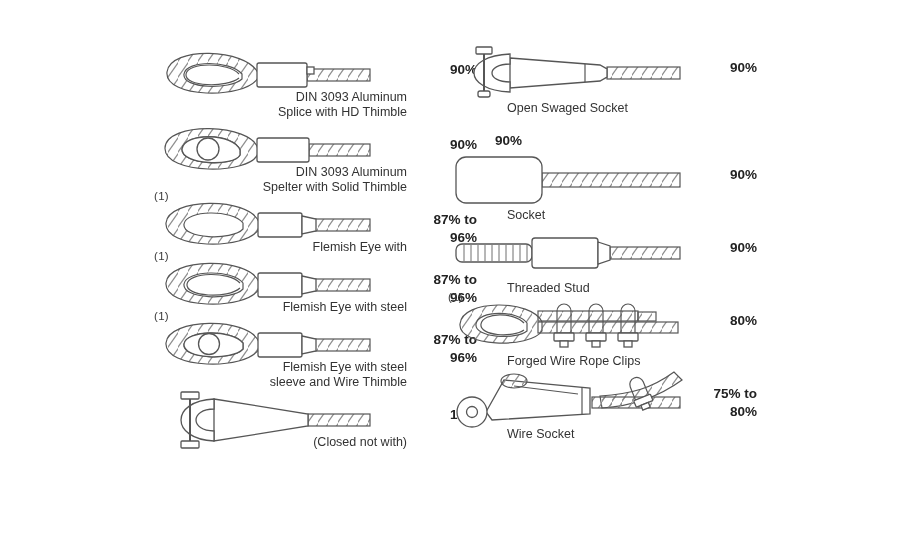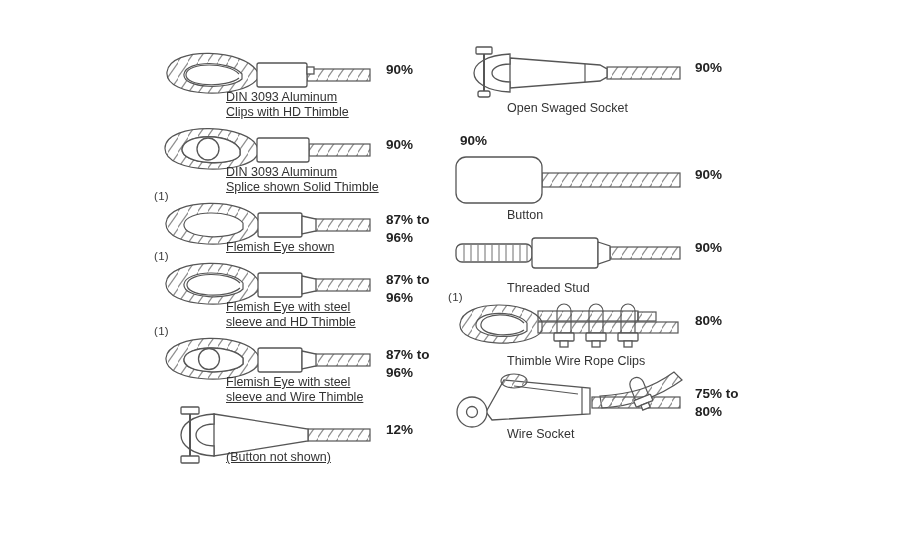--- a/index.html
+++ b/index.html
@@ -15,25 +15,25 @@
   .col-right{left:452px;top:44px;width:320px;}
   .item{display:flex;align-items:flex-start;position:relative;margin-bottom:1px;}
   .fig{position:relative;flex:0 0 auto;}
   .fig svg{display:block;overflow:visible;}
   .note{
     position:absolute;left:-4px;top:-6px;
     font-size:11.5px;color:#3a3a3a;letter-spacing:.3px;
   }
   .cap{margin-top:-14px;font-size:12.5px;line-height:15px;color:#333;}
   .cap .capline{display:block;white-space:nowrap;}
-  .cap-left{margin-left:68px;width:150px;text-align:left;text-decoration:underline;}
+  .cap-left{margin-left:99px;width:150px;text-align:right;}
   .cap-right{margin-left:55px;width:176px;text-align:left;margin-top:-1px;}
   .pct{
     flex:0 0 auto;width:62px;margin-left:8px;margin-top:15px;
-    font-size:13.5px;font-weight:bold;color:#222;line-height:18px;
+    font-size:13.5px;font-weight:bold;color:#222;line-height:18px;text-align:right;
   }
   .stroke{fill:#ffffff;stroke:#565656;stroke-width:1.3;}
   .nofill{fill:none;stroke:#565656;stroke-width:1.2;}
   .ropefill{fill:url(#ropeP);stroke:#565656;stroke-width:1.2;}
 </style>
 </head>
 <body>
 
 <svg width="0" height="0" style="position:absolute" aria-hidden="true">
   <defs>
@@ -54,79 +54,78 @@
           <g>
               <rect class="ropefill" x="149" y="23" width="63" height="12"></rect>
             </g>
           <path class="ropefill" fill-rule="evenodd" d="M100,27 C88,2 12,0 9,26 C6,52 86,54 100,32 Z M84,28 C72,14 28,14 26,28 C24,43 72,44 84,33 Z"></path>
           <path class="nofill" d="M81,28 C70,16 30,16 28,28 C26,41 69,42 81,32"></path>
           <rect class="stroke" x="99" y="17" width="50" height="24" rx="2"></rect>
           <rect class="stroke" x="149" y="21" width="7" height="7"></rect>
         </svg>
         <div class="cap cap-left">
           <span class="capline">DIN 3093 Aluminum</span>
-          <span class="capline">Clips with HD Thimble</span>
+          <span class="capline">Splice with HD Thimble</span>
         </div>
       </div>
       <div class="pct">90%</div>
     </div>
 
     <div class="item">
       <div class="fig">
         <span class="note"></span>
         <svg width="220" height="58" viewBox="0 0 220 58">
           <g>
               <rect class="ropefill" x="151" y="23" width="61" height="12"></rect>
             </g>
           <path class="ropefill" fill-rule="evenodd" d="M100,28 C94,2 8,0 7,27 C6,54 92,54 100,33 Z M82,29 C76,12 26,11 24,28 C23,44 76,46 82,34 Z"></path>
           <path class="stroke" d="M82,29 C76,12 26,11 24,28 C23,44 76,46 82,34 Z"></path>
           <circle class="stroke" cx="50" cy="28" r="11"></circle>
           <rect class="stroke" x="99" y="17" width="52" height="24" rx="2"></rect>
         </svg>
         <div class="cap cap-left">
           <span class="capline">DIN 3093 Aluminum</span>
-          <span class="capline">Splice shown Solid Thimble</span>
+          <span class="capline">Spelter with Solid Thimble</span>
         </div>
       </div>
       <div class="pct">90%</div>
     </div>
 
     <div class="item">
       <div class="fig">
         <span class="note">(1)</span>
         <svg width="220" height="58" viewBox="0 0 220 58">
           <g>
               <rect class="ropefill" x="156" y="23" width="56" height="12"></rect>
             </g>
           <path class="ropefill" fill-rule="evenodd" d="M101,26 C90,0 10,2 8,27 C6,53 88,55 101,33 Z M85,27 C74,13 28,14 26,28 C24,43 74,45 85,33 Z"></path>
           <rect class="stroke" x="100" y="17" width="44" height="24" rx="2"></rect>
           <path class="stroke" d="M144,20 L158,23 L158,35 L144,38 Z"></path>
         </svg>
         <div class="cap cap-left">
-          <span class="capline">Flemish Eye shown</span>
+          <span class="capline">Flemish Eye with</span>
         </div>
       </div>
       <div class="pct">87% to 96%</div>
     </div>
 
     <div class="item">
       <div class="fig">
         <span class="note">(1)</span>
         <svg width="220" height="58" viewBox="0 0 220 58">
           <g>
               <rect class="ropefill" x="156" y="23" width="56" height="12"></rect>
             </g>
           <path class="ropefill" fill-rule="evenodd" d="M101,26 C90,0 10,2 8,27 C6,53 88,55 101,33 Z M85,27 C74,13 28,14 26,28 C24,43 74,45 85,33 Z"></path>
           <path class="nofill" d="M82,27 C71,15 31,16 29,28 C27,41 70,43 82,32"></path>
           <rect class="stroke" x="100" y="17" width="44" height="24" rx="2"></rect>
           <path class="stroke" d="M144,20 L158,23 L158,35 L144,38 Z"></path>
         </svg>
         <div class="cap cap-left">
           <span class="capline">Flemish Eye with steel</span>
-          <span class="capline">sleeve and HD Thimble</span>
         </div>
       </div>
       <div class="pct">87% to 96%</div>
     </div>
 
     <div class="item">
       <div class="fig">
         <span class="note">(1)</span>
         <svg width="220" height="58" viewBox="0 0 220 58">
           <g>
@@ -153,21 +152,21 @@
           <g>
               <rect class="ropefill" x="150" y="23" width="62" height="12"></rect>
             </g>
           <path class="stroke" d="M56,8 L150,23 L150,35 L56,50 Z"></path>
           <path class="stroke" d="M56,8 C12,10 12,48 56,50 L56,40 C32,40 32,18 56,18 Z"></path>
           <line x1="32" y1="4" x2="32" y2="54" stroke="#565656" stroke-width="2"></line>
           <rect class="stroke" x="23" y="1" width="18" height="7" rx="1"></rect>
           <rect class="stroke" x="23" y="50" width="18" height="7" rx="1"></rect>
         </svg>
         <div class="cap cap-left">
-          <span class="capline">(Button not shown)</span>
+          <span class="capline">(Closed not with)</span>
         </div>
       </div>
       <div class="pct">12%</div>
     </div>
   </div>
 
   <div class="col col-right">
 
     <div class="item">
       <div class="fig">
@@ -198,21 +197,21 @@
     <div class="item">
       <div class="fig">
         <span class="note"></span>
         <svg width="235" height="58" viewBox="0 0 235 58">
           <g>
               <rect class="ropefill" x="90" y="22" width="138" height="14"></rect>
             </g>
           <rect class="stroke" x="4" y="6" width="86" height="46" rx="10" stroke-width="1.5"></rect>
         </svg>
         <div class="cap cap-right">
-          <span class="capline">Button</span>
+          <span class="capline">Socket</span>
           <span class="capline"></span>
         </div>
       </div>
       <div class="pct">90%</div>
     </div>
 
     <div class="item">
       <div class="fig">
         <span class="note"></span>
         <svg width="235" height="58" viewBox="0 0 235 58">
@@ -266,21 +265,21 @@
             <rect class="stroke" x="134" y="36" width="20" height="8" rx="1"></rect>
             <rect class="stroke" x="140" y="44" width="8" height="6"></rect>
           </g>
           <g>
             <path class="nofill" stroke-width="2.6" d="M169,38 L169,14 A7,7 0 0 1 183,14 L183,38"></path>
             <rect class="stroke" x="166" y="36" width="20" height="8" rx="1"></rect>
             <rect class="stroke" x="172" y="44" width="8" height="6"></rect>
           </g>
         </svg>
         <div class="cap cap-right">
-          <span class="capline">Thimble Wire Rope Clips</span>
+          <span class="capline">Forged Wire Rope Clips</span>
           <span class="capline"></span>
         </div>
       </div>
       <div class="pct">80%</div>
     </div>
 
     <div class="item">
       <div class="fig">
         <span class="note"></span>
         <svg width="235" height="58" viewBox="0 0 235 58">

